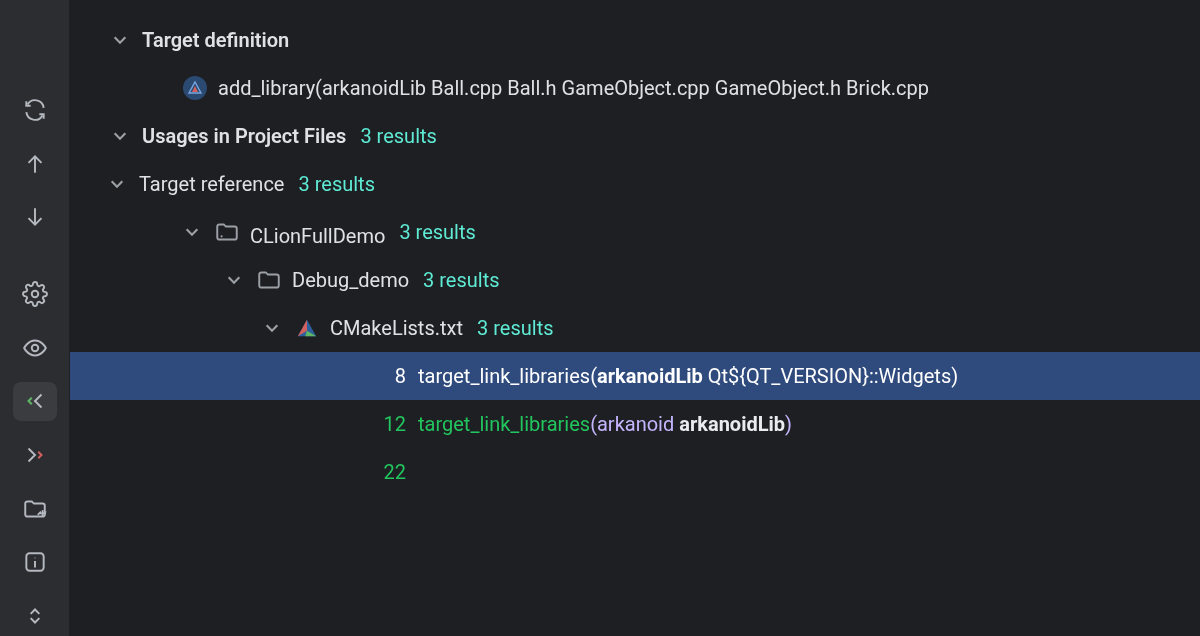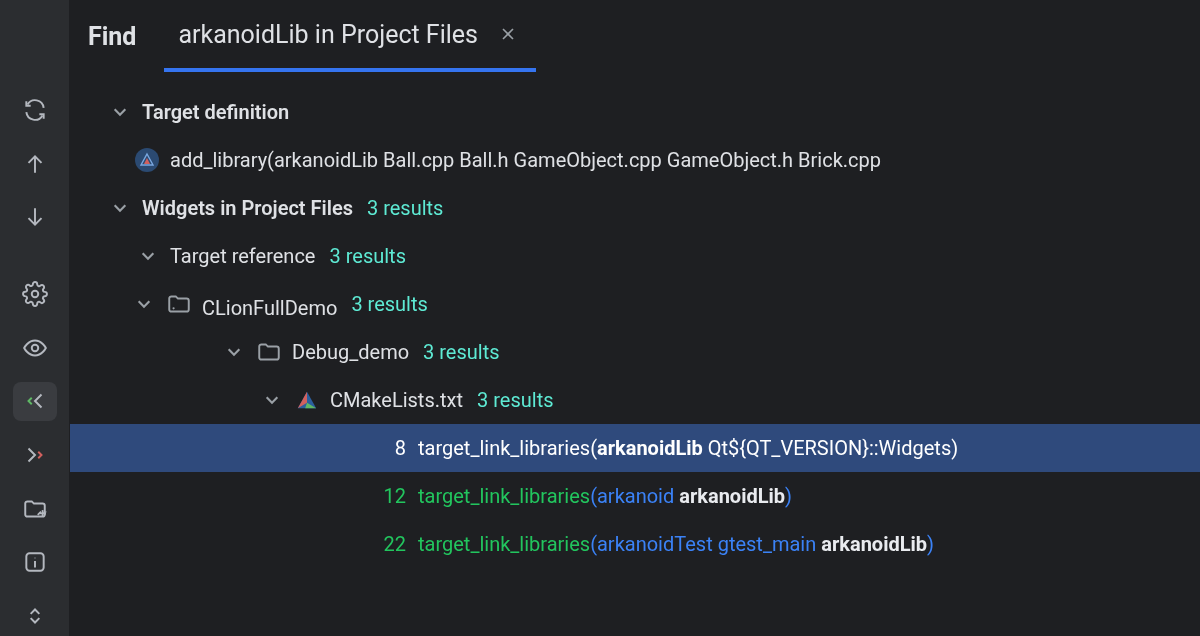--- a/index.html
+++ b/index.html
@@ -80,35 +80,35 @@
     flex-shrink: 0;
   }
   .row .chev svg { width: 16px; height: 16px; }
   .row .icon { width: 26px; height: 26px; margin-right: 10px; flex-shrink:0; display:inline-flex; align-items:center; justify-content:center; }
   .row .label { color: #dfe1e5; font-weight: 600; }
   .row .sub { color: #5eead4; font-weight: 400; margin-left: 14px; }
   .row.code { font-weight: 400; }
   .row.code .lineno { color: #22c55e; margin-right: 12px; min-width: 36px; text-align: right; display:inline-block; }
   .row.code .fn { color: #dfe1e5; }
   .row.code .fn-warn { color: #22c55e; }
-  .row.code .dim { color: #3b82f6; }
+  .row.code .dim { color: #c4b5fd; }
   .row.code b { font-weight: 700; color: #e9ebef; }
 
   .row.selected {
     background: #2f4a7c;
     color: #ffffff;
   }
   .row.selected .fn, .row.selected .dim, .row.selected b, .row.selected .lineno {
     color: #ffffff !important;
   }
 
   
   .ind-0 { padding-left: 40px; }
-  .ind-1 { padding-left: 68px; }
-  .ind-2 { padding-left: 64px; }
+  .ind-1 { padding-left: 37px; }
+  .ind-2 { padding-left: 112px; }
   .ind-3 { padding-left: 154px; align-items: center; }
   .ind-4 { padding-left: 192px; }
   .ind-5 { padding-left: 300px; }
 
   
   .cmake-ico {
     width: 22px; height: 22px; position: relative;
   }
   .cmake-ico svg { width: 22px; height: 22px; }
 
@@ -195,32 +195,20 @@
     </div>
     <div class="tool-btn">
       <svg viewBox="0 0 24 24" fill="none" stroke="currentColor" stroke-width="1.8">
         <polyline points="8,10 12,6 16,10"></polyline>
           <polyline points="8,14 12,18 16,14"></polyline>
       </svg>
     </div>
   </div>
 
   <div class="main">
-    <div class="header">
-      <div class="find-label">Find</div>
-      <div class="tab">
-        <span>arkanoidLib in Project Files</span>
-        <span class="close">
-          <svg viewBox="0 0 16 16" stroke="#9aa0a6" stroke-width="1.6">
-              <line x1="3" y1="3" x2="13" y2="13"></line>
-              <line x1="13" y1="3" x2="3" y2="13"></line>
-            </svg>
-        </span>
-      </div>
-    </div>
 
     <div class="tree">
 
       <div class="row ind-0">
         <span class="chev">
           <svg viewBox="0 0 12 12" fill="none" stroke="currentColor" stroke-width="1.6">
               <polyline points="2,4 6,8 10,4"></polyline>
             </svg>
         </span>
         <span class="label">Target definition</span>
@@ -237,21 +225,21 @@
         </span>
         <span class="fn">add_library(arkanoidLib Ball.cpp Ball.h GameObject.cpp GameObject.h Brick.cpp</span>
       </div>
 
       <div class="row ind-0">
         <span class="chev">
           <svg viewBox="0 0 12 12" fill="none" stroke="currentColor" stroke-width="1.6">
               <polyline points="2,4 6,8 10,4"></polyline>
             </svg>
         </span>
-        <span class="label">Widgets in Project Files</span>
+        <span class="label">Usages in Project Files</span>
         <span class="sub">3 results</span>
       </div>
 
       <div class="row ind-1">
         <span class="chev">
           <svg viewBox="0 0 12 12" fill="none" stroke="currentColor" stroke-width="1.6">
               <polyline points="2,4 6,8 10,4"></polyline>
             </svg>
         </span>
         <span class="label" style="font-weight:400;">Target reference</span>
@@ -312,19 +300,18 @@
           <div class="row ind-5 code selected">
             <span class="lineno">8</span>
             <span><span class="fn">target_link_libraries(</span><b>arkanoidLib</b><span class="fn"> Qt${QT_VERSION}::Widgets)</span></span>
           </div>
           <div class="row ind-5 code">
             <span class="lineno">12</span>
             <span><span class="fn-warn">target_link_libraries</span><span class="dim">(arkanoid </span><b>arkanoidLib</b><span class="dim">)</span></span>
           </div>
           <div class="row ind-5 code">
             <span class="lineno">22</span>
-            <span><span class="fn-warn">target_link_libraries</span><span class="dim">(arkanoidTest gtest_main </span><b>arkanoidLib</b><span class="dim">)</span></span>
           </div>
         </div>
 
     </div>
   </div>
 </div>
 
 </body></html>

